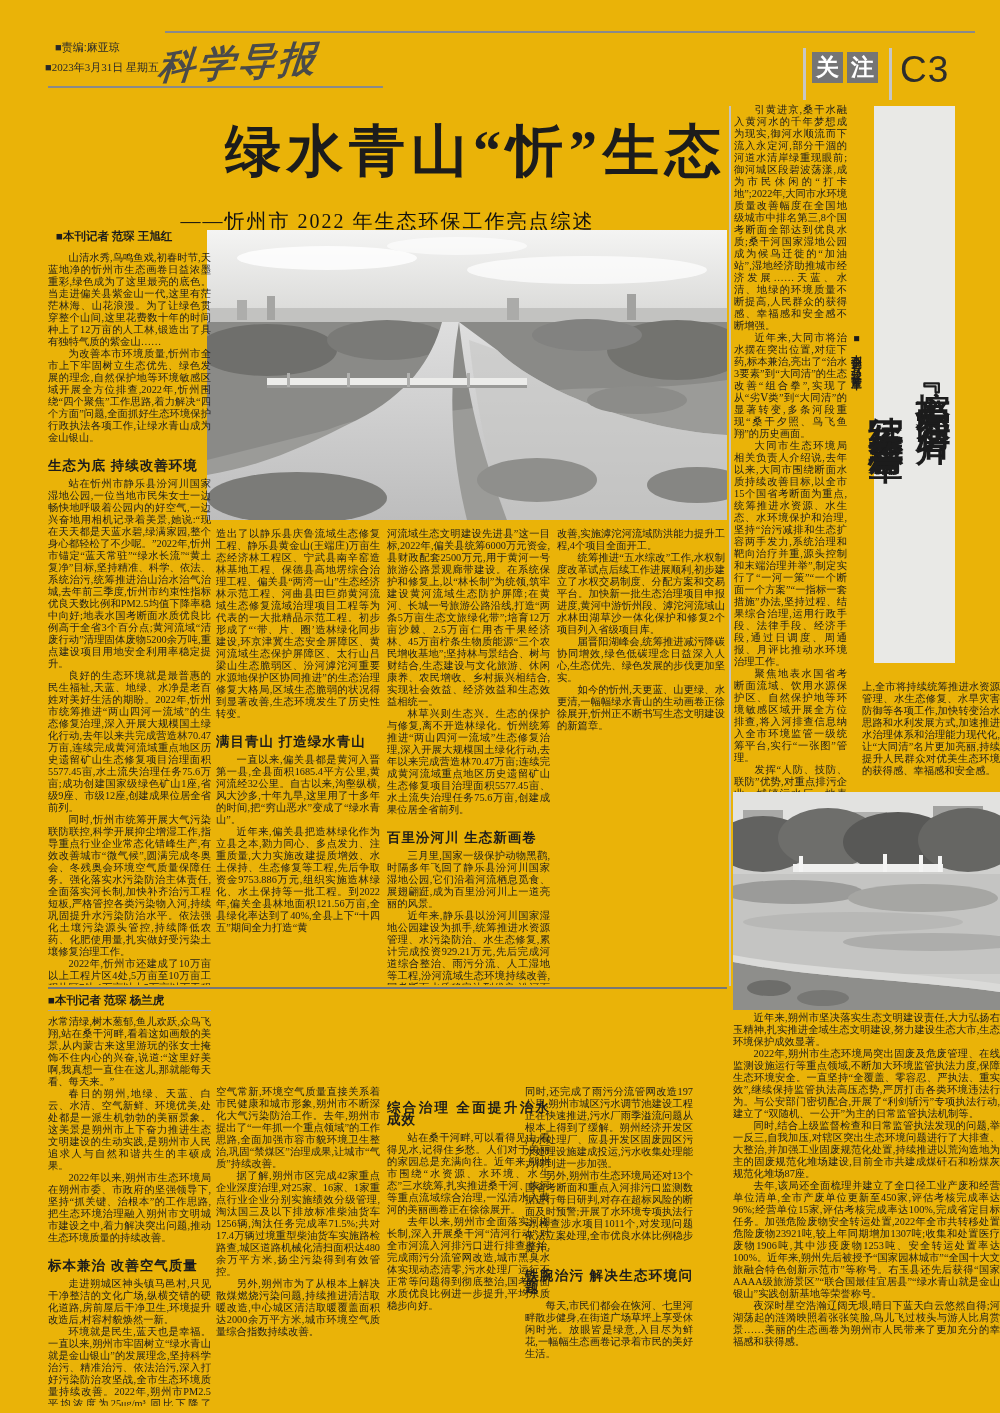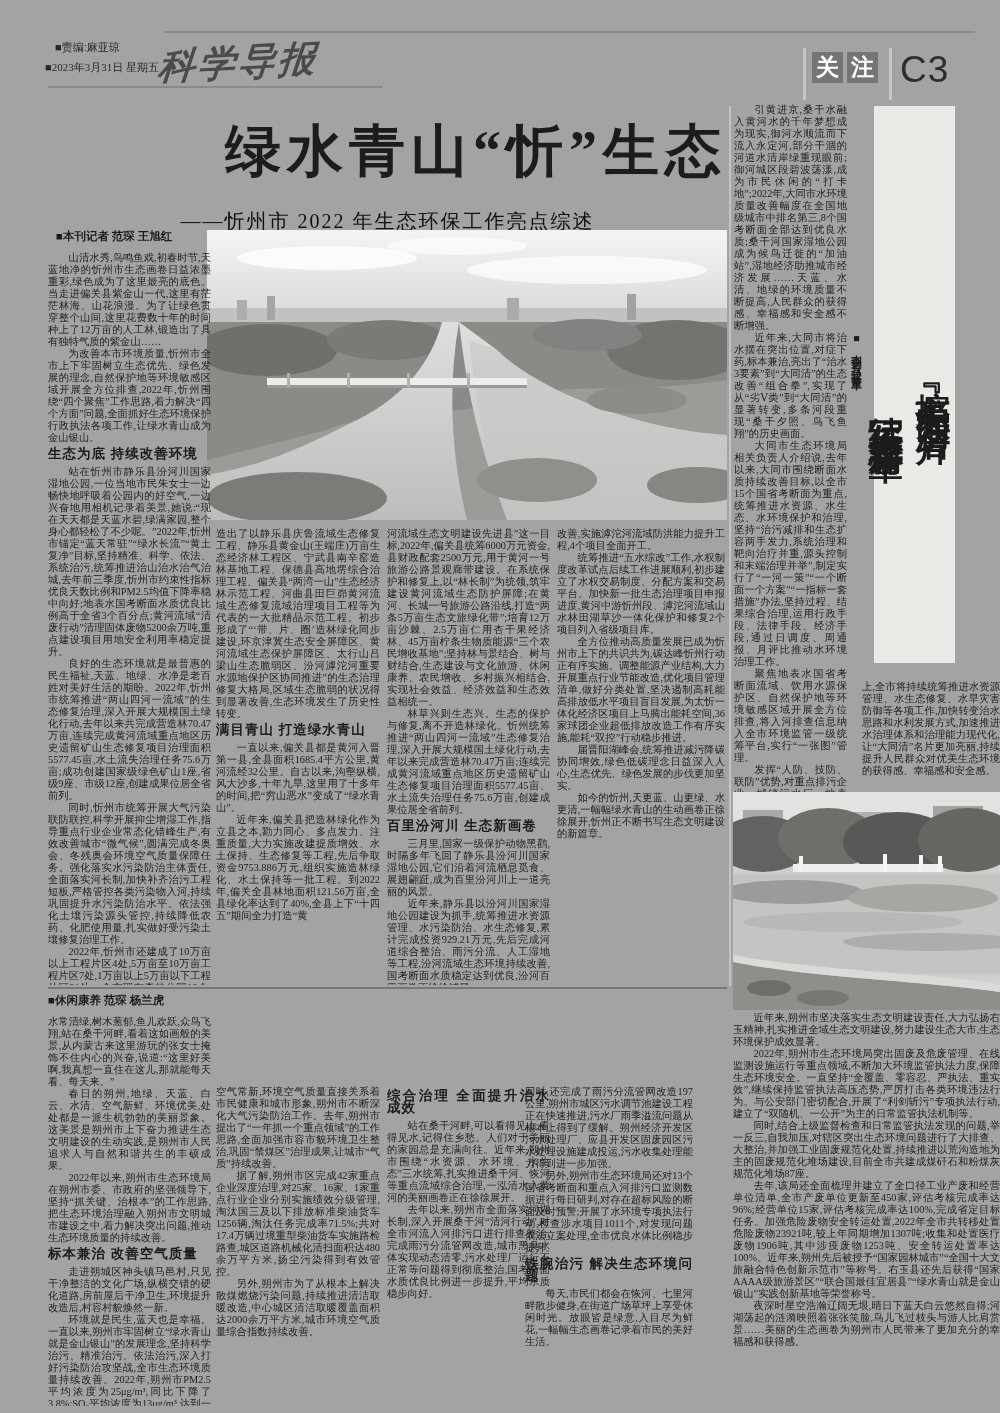--- a/index.html
+++ b/index.html
@@ -1,16 +1,16 @@
 <!DOCTYPE html>
 <html><head>
 <meta charset="utf-8">
 <style>
   html,body{margin:0;padding:0;background:#e9e9e9;}
-  .page{position:relative;width:1000px;height:1413px;margin:0 auto;background:#a3a3a3;
+  .page{position:relative;width:1000px;height:1413px;margin:0 auto;background:#eab308;
         font-family:"Liberation Serif","DejaVu Serif",serif;color:#1c1c1c;overflow:hidden;}
   .abs{position:absolute;}
   .rule{position:absolute;background:#8a8a8a;}
   
   .hdr-small{font-size:11px;line-height:1.75;color:#2a2a2a;font-family:"Liberation Sans","DejaVu Sans",sans-serif;}
   .masthead{font-size:37px;font-weight:700;font-style:italic;color:#4a4a4a;
             font-family:"DejaVu Serif","Liberation Serif",serif;transform:rotate(-3deg) skewX(-8deg);letter-spacing:3px;}
   .sec-box{width:31px;height:31px;background:#757575;color:#fff;display:inline-flex;align-items:center;justify-content:center;
            font-size:23px;font-weight:bold;font-family:"Liberation Sans","DejaVu Sans",sans-serif;margin-right:4px;}
   .vbar{position:absolute;width:3px;height:52px;background:#c6c6c6;}
@@ -18,21 +18,21 @@
   
   .main-hl{font-size:56px;font-weight:900;letter-spacing:6px;text-align:right;white-space:nowrap;}
   .main-dek{font-size:20px;letter-spacing:2px;text-align:center;color:#111;}
   .byline{font-size:11.5px;font-weight:bold;}
   .bottom-hl{font-size:39px;font-weight:900;letter-spacing:2px;text-align:center;white-space:nowrap;}
   
   .col{position:absolute;overflow:hidden;font-size:10.3px;line-height:12px;text-align:justify;}
   .para{margin:0;text-indent:2em;}
   .para.cont{text-indent:0;}
   .subhead{font-family:"Liberation Sans","DejaVu Sans",sans-serif;font-size:13.5px;font-weight:bold;
-           letter-spacing:1px;margin:4px 0 6px;text-indent:0;}
+           letter-spacing:1px;margin:16px 0 6px;text-indent:0;}
   
   .graybox{position:absolute;background:#e9e9e6;}
   .vhead{writing-mode:vertical-rl;text-orientation:mixed;font-size:35px;font-weight:700;letter-spacing:5px;
          height:100%;width:100%;display:flex;justify-content:center;padding-top:16px;box-sizing:border-box;}
   .vhead span{display:block;}
   .vhead .part2{margin-top:26px;}
   .vbyline{writing-mode:vertical-rl;font-size:10.5px;font-weight:bold;letter-spacing:2px;}
   .photo{position:absolute;overflow:hidden;background:#dcdcdc;}
   svg{display:block;}
 </style>
@@ -121,21 +121,20 @@
   <div class="col" style="left:387px;top:528px;width:163px;height:457px;">
       <p class="para cont">河流域生态文明建设先进县”这一目标,2022年,偏关县统筹6000万元资金,县财政配套2500万元,用于黄河一号旅游公路景观廊带建设。在系统保护和修复上,以“林长制”为统领,筑牢建设黄河流域生态防护屏障;在黄河、长城一号旅游公路沿线,打造“两条5万亩生态文旅绿化带”;培育12万亩沙棘、2.5万亩仁用杏干果经济林、45万亩柠条生物质能源“三个农民增收基地”;坚持林与景结合、树与财结合,生态建设与文化旅游、休闲康养、农民增收、乡村振兴相结合,实现社会效益、经济效益和生态效益相统一。</p>
       <p class="para">林草兴则生态兴。生态的保护与修复,离不开造林绿化。忻州统筹推进“两山四河一流域”生态修复治理,深入开展大规模国土绿化行动,去年以来完成营造林70.47万亩;连续完成黄河流域重点地区历史遗留矿山生态修复项目治理面积5577.45亩、水土流失治理任务75.6万亩,创建成果位居全省前列。</p>
       <h3 class="subhead">百里汾河川  生态新画卷</h3>
       <p class="para">三月里,国家一级保护动物黑鹳,时隔多年飞回了静乐县汾河川国家湿地公园,它们沿着河流栖息觅食、展翅翩跹,成为百里汾河川上一道亮丽的风景。</p>
       <p class="para">近年来,静乐县以汾河川国家湿地公园建设为抓手,统筹推进水资源管理、水污染防治、水生态修复,累计完成投资929.21万元,先后完成河道综合整治、雨污分流、人工湿地等工程,汾河流域生态环境持续改善,国考断面水质稳定达到优良,汾河百里画卷正徐徐铺展。</p>
     </div>
   <div class="col" style="left:557px;top:528px;width:168px;height:457px;">
       <p class="para cont">改善,实施滹沱河流域防洪能力提升工程,4个项目全面开工。</p>
       <p class="para">统筹推进“五水综改”工作,水权制度改革试点后续工作进展顺利,初步建立了水权交易制度、分配方案和交易平台。加快新一批生态治理项目申报进度,黄河中游忻州段、滹沱河流域山水林田湖草沙一体化保护和修复2个项目列入省级项目库。</p>
-      <p class="para">全方位推动高质量发展已成为忻州市上下的共识共为,碳达峰忻州行动正有序实施。调整能源产业结构,大力开展重点行业节能改造,优化项目管理清单,做好分类处置,坚决遏制高耗能高排放低水平项目盲目发展,为太忻一体化经济区项目上马腾出能耗空间,36家球团企业超低排放改造工作有序实施,能耗“双控”行动稳步推进。</p>
       <p class="para">届晋阳湖峰会,统筹推进减污降碳协同增效,绿色低碳理念日益深入人心,生态优先、绿色发展的步伐更加坚实。</p>
       <p class="para">如今的忻州,天更蓝、山更绿、水更清,一幅幅绿水青山的生动画卷正徐徐展开,忻州正不断书写生态文明建设的新篇章。</p>
     </div>
 
   <div class="rule" style="left:729px;top:106px;width:1.5px;height:880px;background:#c3c3c1;"></div>
 
   <div class="col" style="left:734px;top:104px;width:113px;height:688px;">
       <p class="para">引黄进京,桑干水融入黄河水的千年梦想成为现实,御河水顺流而下流入永定河,部分干涸的河道水清岸绿重现眼前;御河城区段碧波荡漾,成为市民休闲的“打卡地”;2022年,大同市水环境质量改善幅度在全国地级城市中排名第三,8个国考断面全部达到优良水质;桑干河国家湿地公园成为候鸟迁徙的“加油站”,湿地经济助推城市经济发展……天蓝、水清、地绿的环境质量不断提高,人民群众的获得感、幸福感和安全感不断增强。</p>
       <p class="para">近年来,大同市将治水摆在突出位置,对症下药,标本兼治,亮出了“治水3要素”到“大同清”的生态改善“组合拳”,实现了从“劣Ⅴ类”到“大同清”的显著转变,多条河段重现“桑干夕照、鸟飞鱼翔”的历史画面。</p>
       <p class="para">大同市生态环境局相关负责人介绍说,去年以来,大同市围绕断面水质持续改善目标,以全市15个国省考断面为重点,统筹推进水资源、水生态、水环境保护和治理,坚持“治污减排和生态扩容两手发力,系统治理和靶向治疗并重,源头控制和末端治理并举”,制定实行了“一河一策”“一个断面一个方案”“一指标一套措施”办法,坚持过程、结果综合治理,运用行政手段、法律手段、经济手段,通过日调度、周通报、月评比推动水环境治理工作。</p>
@@ -180,21 +179,21 @@
       <ellipse cx="120" cy="130" rx="110" ry="10" fill="#b8b8b6"></ellipse>
       <ellipse cx="200" cy="150" rx="90" ry="9" fill="#adadab"></ellipse>
       <path d="M0,182 L0,218 L267,218 L267,200 C180,188 80,186 0,170 Z" fill="#8e8e8b"></path>
       <path d="M0,170 C80,186 180,188 267,200 L267,192 C180,180 80,178 0,163 Z" fill="#dadad8"></path>
       <ellipse cx="36" cy="196" rx="22" ry="8" fill="#6d6d6a"></ellipse>
       <ellipse cx="90" cy="206" rx="26" ry="8" fill="#777774"></ellipse>
     </svg>
   </div>
 
   <div class="rule" style="left:48px;top:987px;width:679px;height:1.5px;background:#777;"></div>
-  <div class="abs byline" style="left:48px;top:993px;">■休闲康养 范琛 杨兰虎</div>
+  <div class="abs byline" style="left:48px;top:993px;">■本刊记者 范琛 杨兰虎</div>
   <div class="rule" style="left:48px;top:1010px;width:163px;height:1px;background:#aaa;"></div>
 
   <div class="col" style="left:48px;top:1016px;width:163px;height:390px;">
       <p class="para cont">水常清绿,树木葱郁,鱼儿欢跃,众鸟飞翔,站在桑干河畔,看着这如画般的美景,从内蒙古来这里游玩的张女士掩饰不住内心的兴奋,说道:“这里好美啊,我真想一直住在这儿,那就能每天看、每天来。”</p>
       <p class="para">春日的朔州,地绿、天蓝、白云、水清、空气新鲜、环境优美,处处都是一派生机勃勃的美丽景象。这美景是朔州市上下奋力推进生态文明建设的生动实践,是朔州市人民追求人与自然和谐共生的丰硕成果。</p>
       <p class="para">2022年以来,朔州市生态环境局在朔州市委、市政府的坚强领导下,坚持“抓关键、治根本”的工作思路,把生态环境治理融入朔州市文明城市建设之中,着力解决突出问题,推动生态环境质量的持续改善。</p>
       <h3 class="subhead">标本兼治  改善空气质量</h3>
       <p class="para">走进朔城区神头镇马邑村,只见干净整洁的文化广场,纵横交错的硬化道路,房前屋后干净卫生,环境提升改造后,村容村貌焕然一新。</p>
       <p class="para">环境就是民生,蓝天也是幸福。一直以来,朔州市牢固树立“绿水青山就是金山银山”的发展理念,坚持科学治污、精准治污、依法治污,深入打好污染防治攻坚战,全市生态环境质量持续改善。2022年,朔州市PM2.5平均浓度为25μg/m³,同比下降了3.8%;SO₂平均浓度为13μg/m³,达到一级标准,同比下降了13.3%,继续保持晋北城市领先水平。</p>
     </div>

